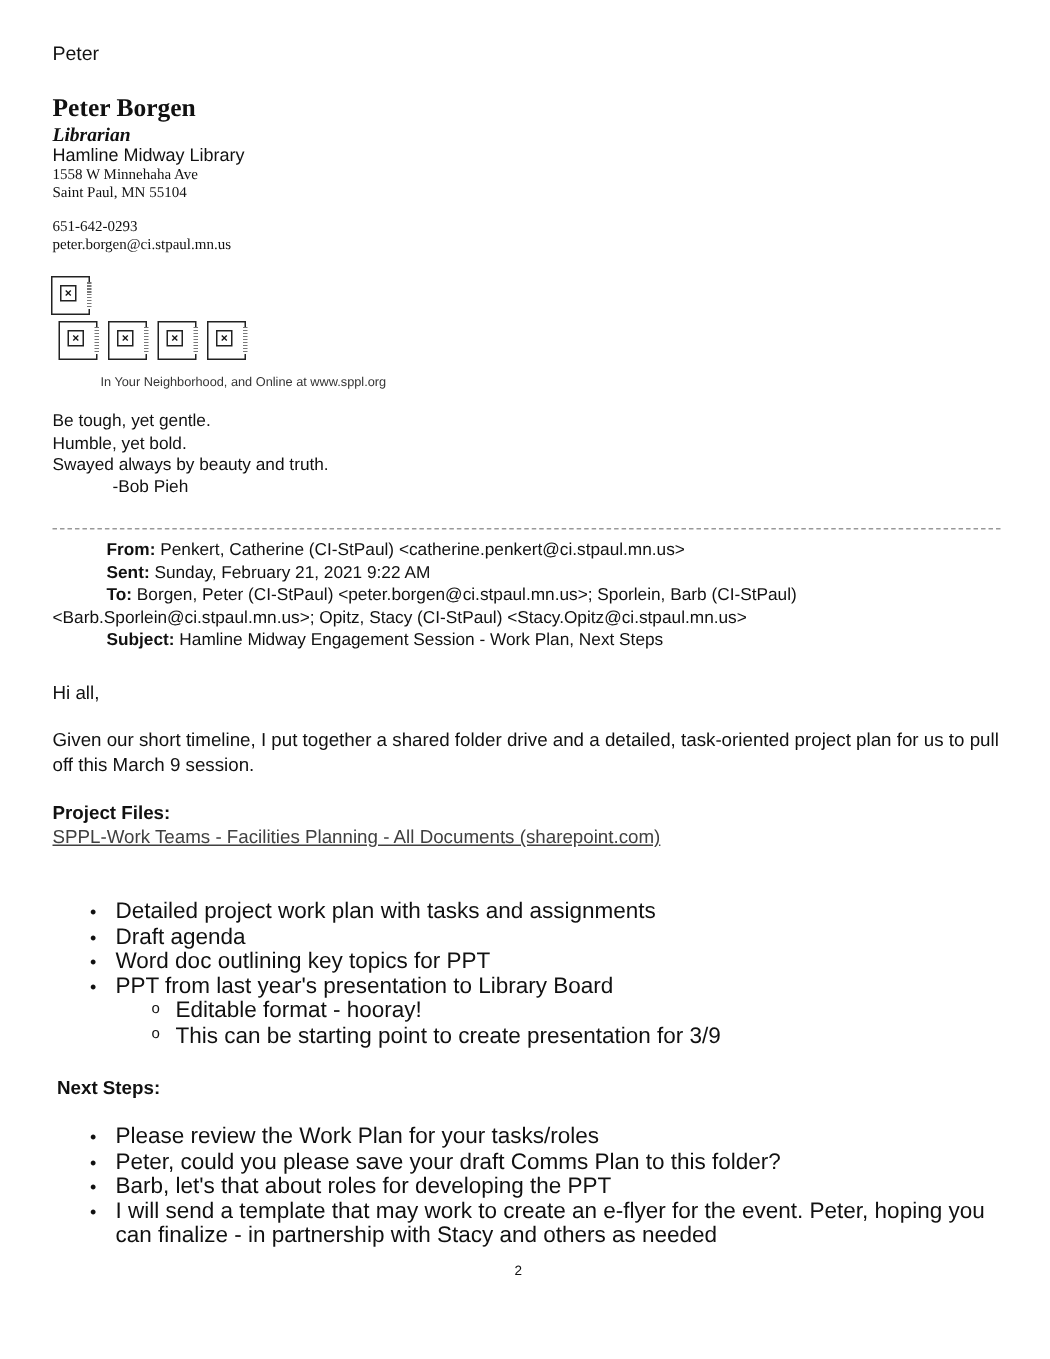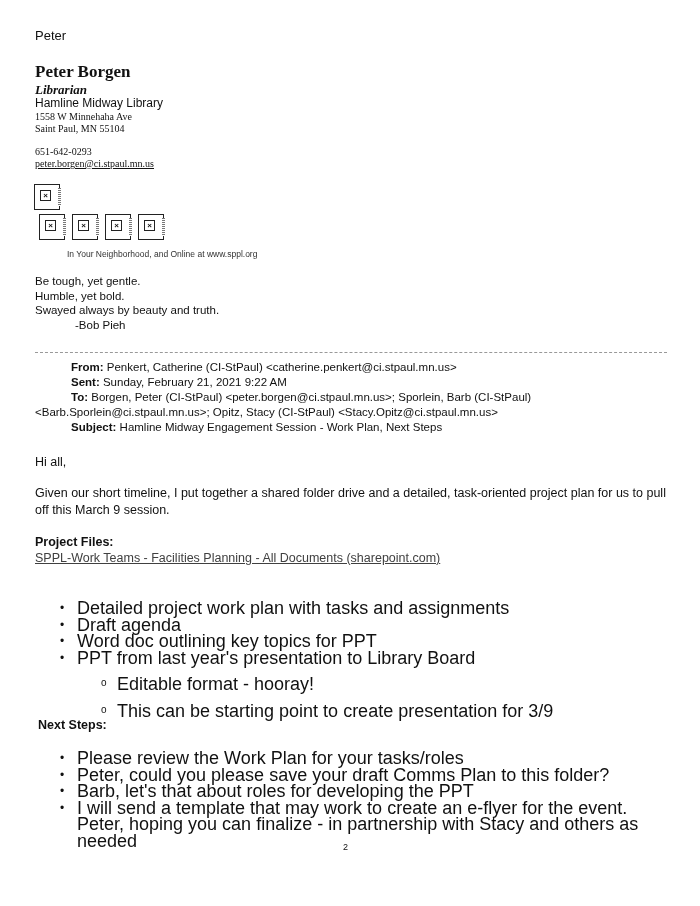--- a/index.html
+++ b/index.html
@@ -60,21 +60,20 @@
     }
     .sig-phone {
       left: 35px; top: 146px;
       font-family: "Liberation Serif", serif;
       font-size: 10px;
     }
     .sig-email {
       left: 35px; top: 158px;
       font-family: "Liberation Serif", serif;
       font-size: 10px;
-      text-decoration: underline;
       color: #111;
     }
 
     .img-ph {
       position: absolute;
       width: 26px;
       height: 26px;
       border: 1.5px solid #222;
       box-sizing: border-box;
       background: #fff;
@@ -156,37 +155,36 @@
       text-decoration: underline;
       color: #404040;
       cursor: pointer;
     }
 
     ul.list {
       position: absolute;
       margin: 0;
       padding: 0;
       list-style: none;
-      font-size: 18px;
+      font-size: 15px;
     }
     ul.list li {
       position: relative;
       padding-left: 42px;
       line-height: 16.5px;
     }
     ul.list li.bullet::before {
       content: "\2022";
       position: absolute;
       left: 25px;
       top: 0;
       font-size: 12px;
     }
     ul.list li.sub {
       padding-left: 82px;
-      margin-top: 10px;
     }
     ul.list li.sub::before {
       content: "o";
       position: absolute;
       left: 66px;
       top: -1px;
       font-size: 10px;
     }
     .files-list { left: 35px; top: 600px; width: 640px; }
 

